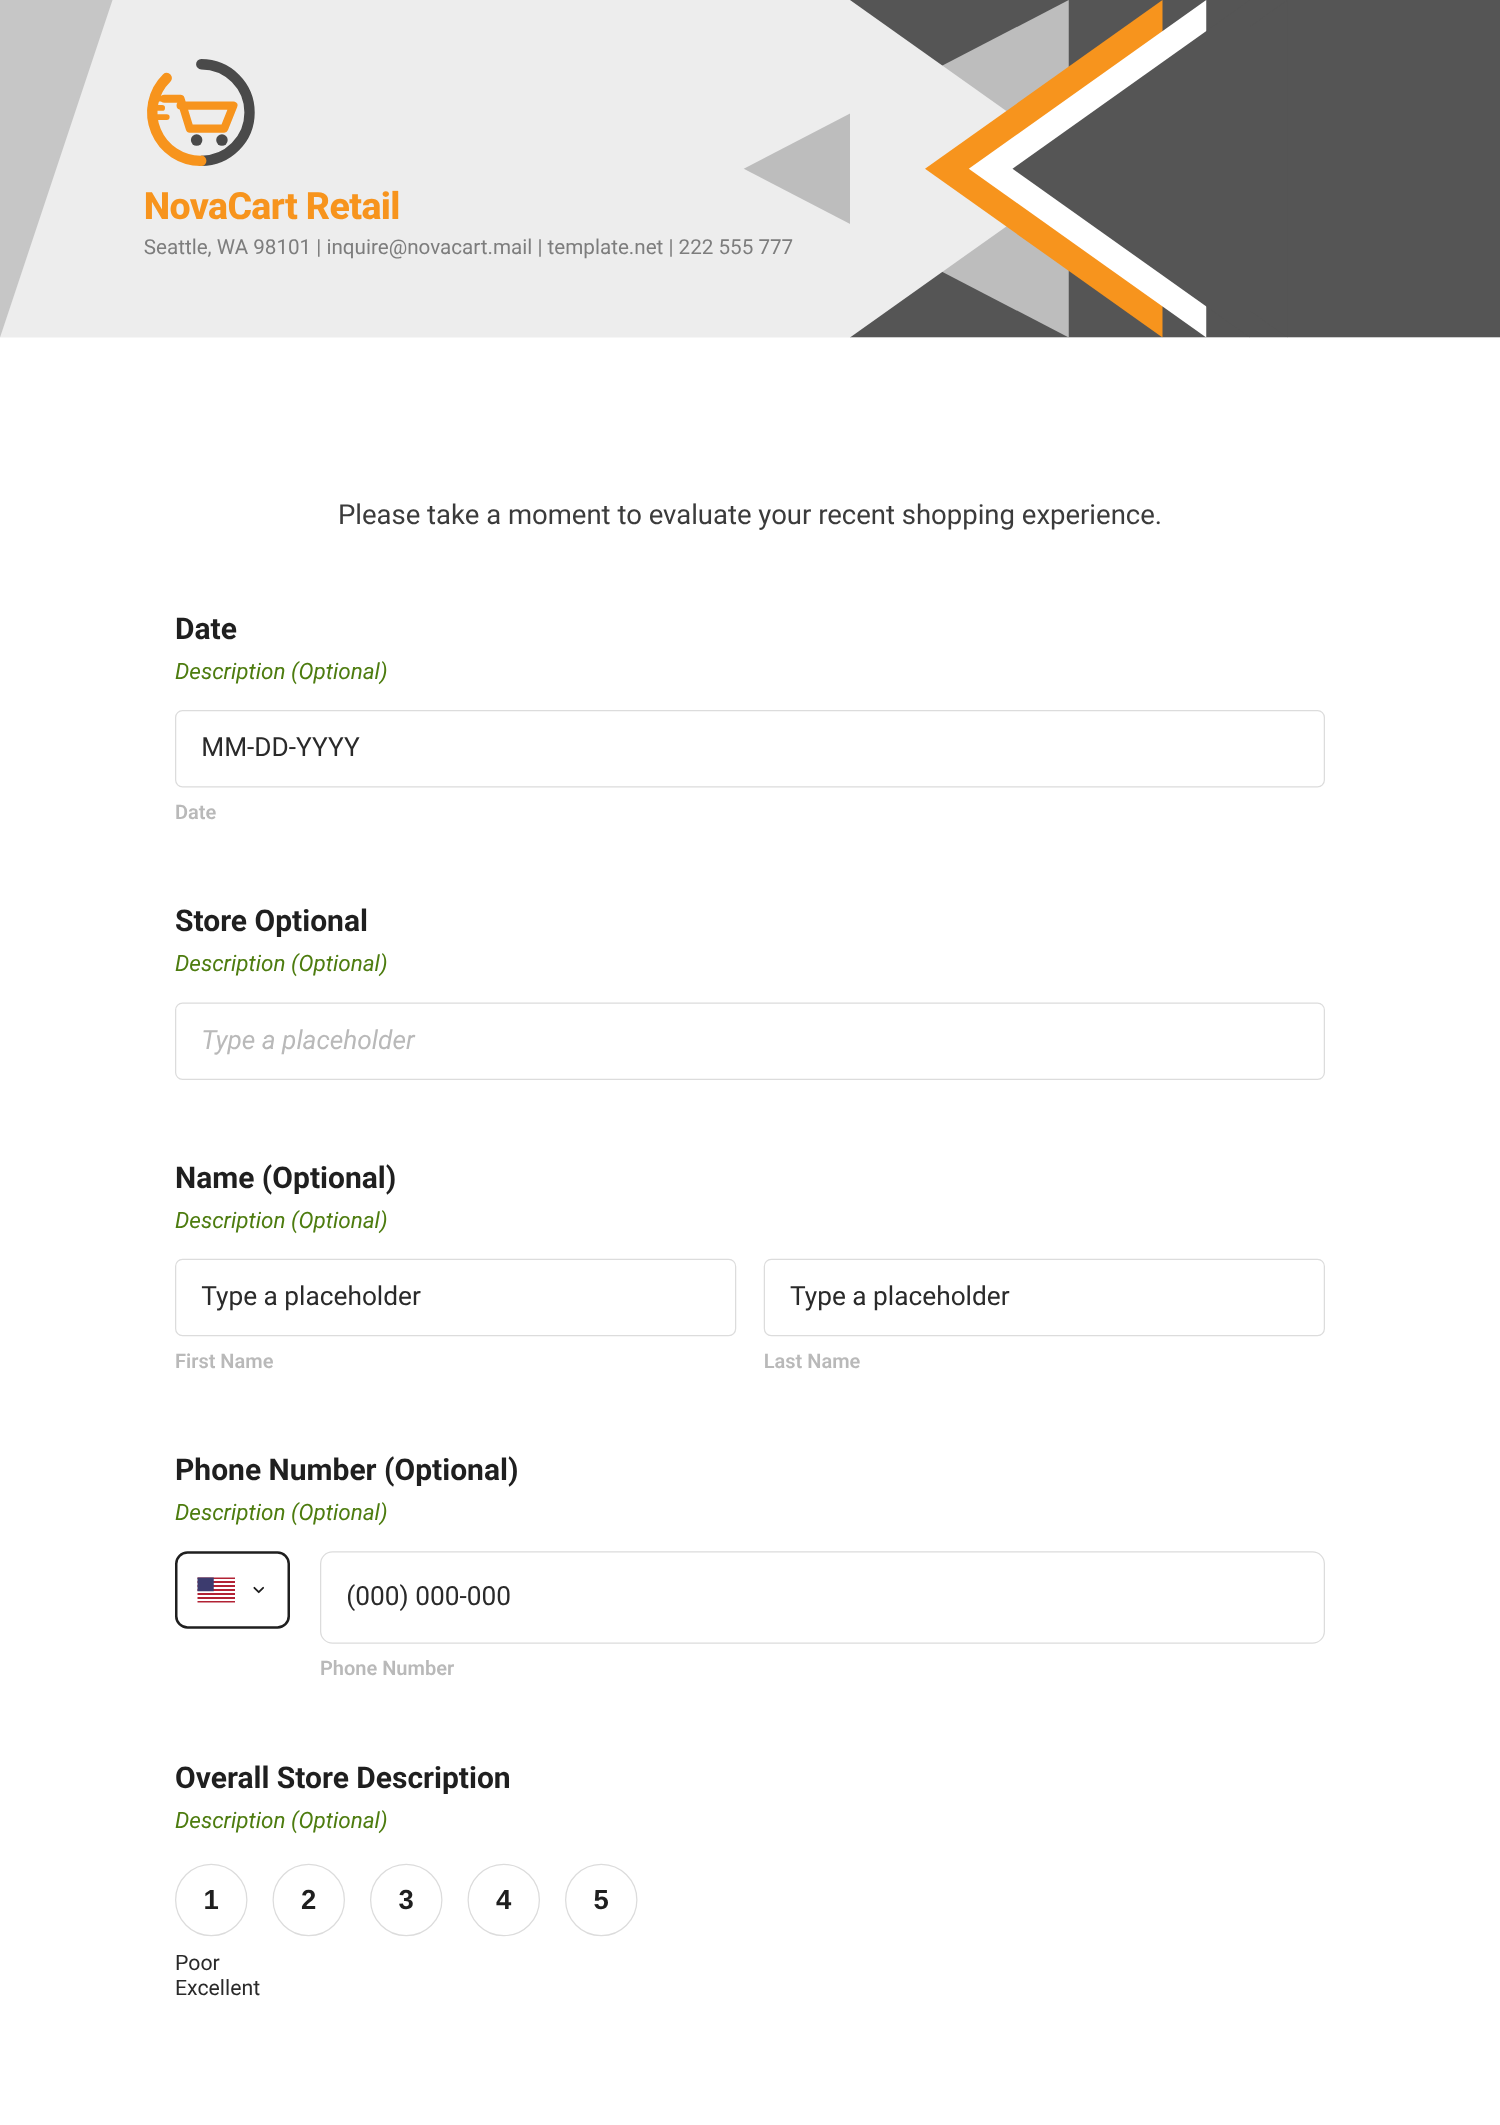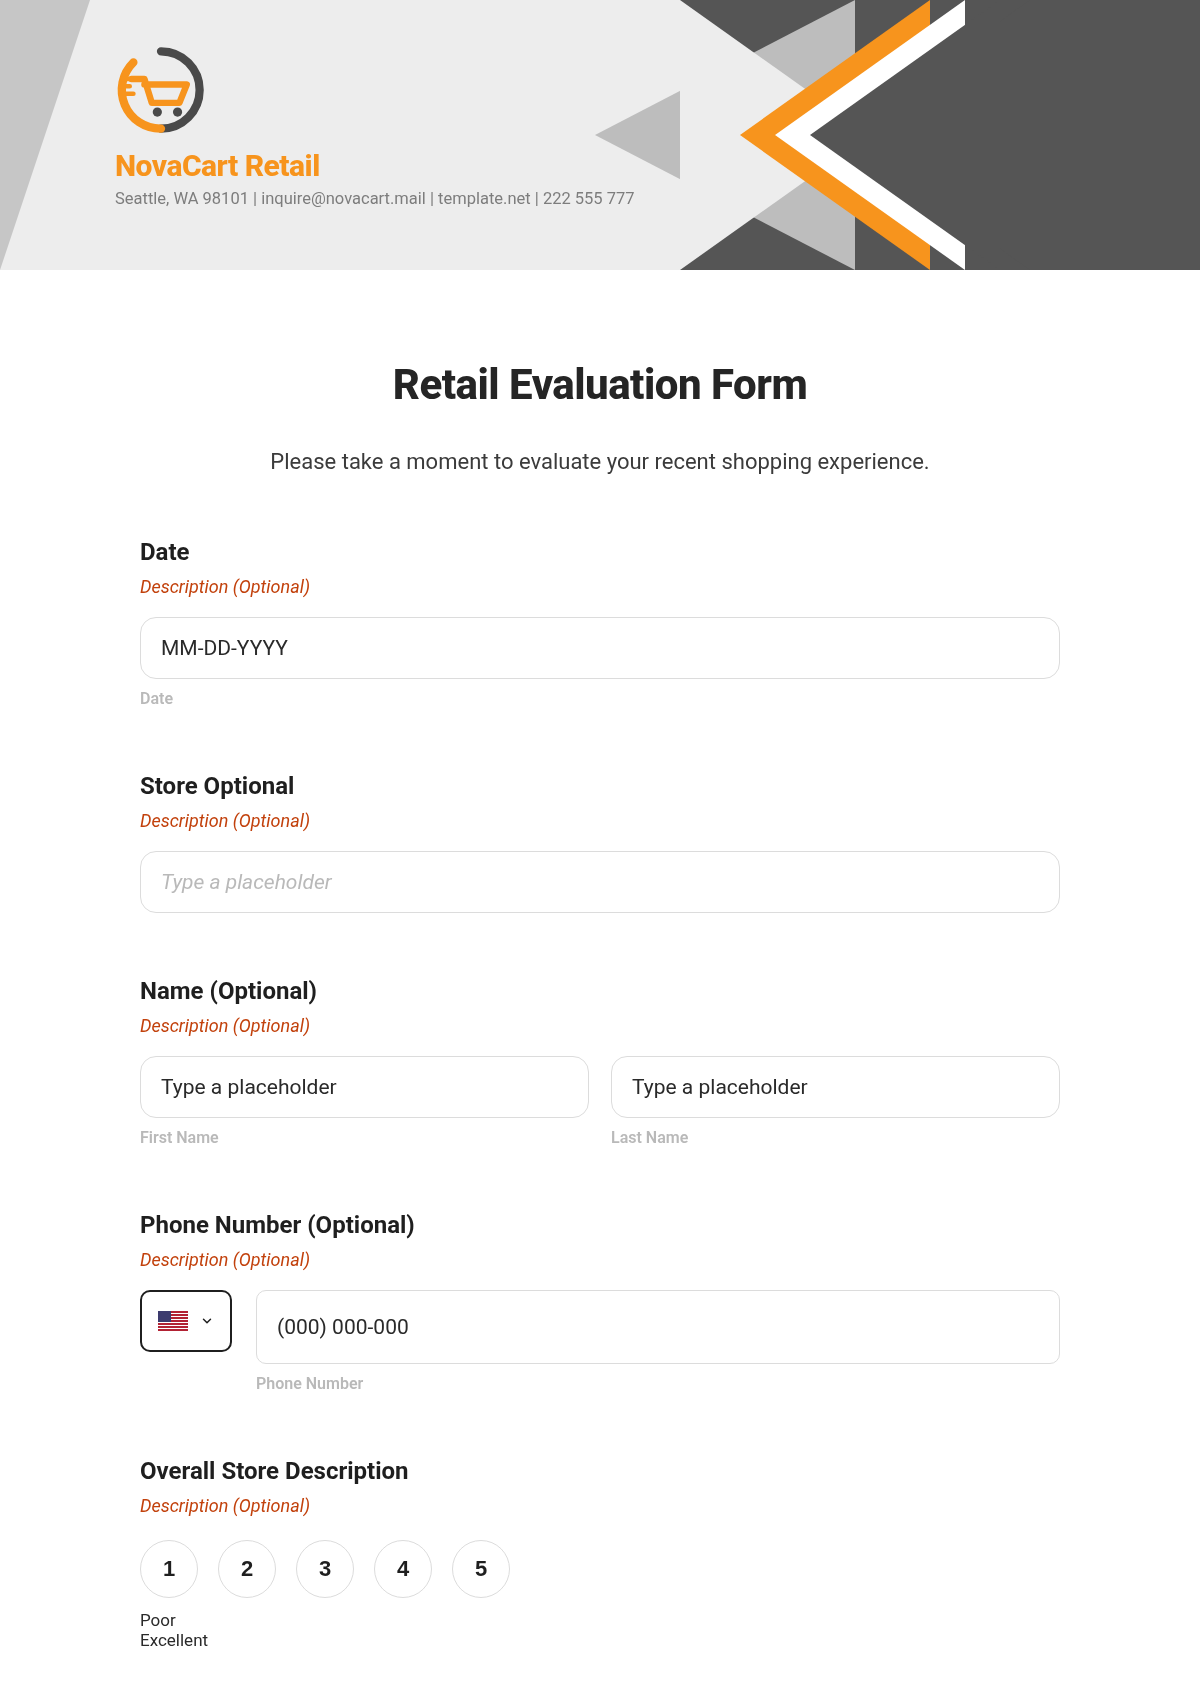--- a/index.html
+++ b/index.html
@@ -112,28 +112,28 @@
   .field {
     margin-top: 64px;
   }
   .field-label {
     font-size: 24px;
     font-weight: 700;
     color: #1f1f1f;
   }
   .field-desc {
     font-size: 18px;
-    color: #c2410c;
+    color: #4d7c0f;
     font-style: italic;
     margin-top: 10px;
   }
   .input {
     width: 100%;
     border: 1px solid #dcdcdc;
-    border-radius: 16px;
+    border-radius: 6px;
     padding: 18px 20px;
     font-size: 21px;
     color: #222;
     margin-top: 20px;
     background: #fff;
     font-family: inherit;
   }
   .input::placeholder { color: #b9b9b9; font-style: italic; }
   .input.dark-ph::placeholder { color: #2a2a2a; font-style: normal; }
   .sublabel {
@@ -233,21 +233,20 @@
       <circle cx="46" cy="74" r="5" fill="#4a4a4a"></circle>
       <circle cx="68" cy="74" r="5" fill="#4a4a4a"></circle>
       <path d="M8 38 h10 M6 46 h10 M10 54 h10" stroke="#f7941d" stroke-width="5" stroke-linecap="round"></path>
     </svg>
     <div class="brand-name">NovaCart Retail</div>
     <div class="brand-sub">Seattle, WA 98101 | inquire@novacart.mail | template.net | 222 555 777</div>
   </div>
 </div>
 
 <div class="form-wrap">
-  <h1 class="form-title">Retail Evaluation Form</h1>
   <p class="form-sub">Please take a moment to evaluate your recent shopping experience.</p>
 
   <div class="field">
     <div class="field-label">Date</div>
     <div class="field-desc">Description (Optional)</div>
     <input class="input dark-ph" type="text" placeholder="MM-DD-YYYY" style="">
     <div class="sublabel">Date</div>
   </div>
 
   <div class="field">

